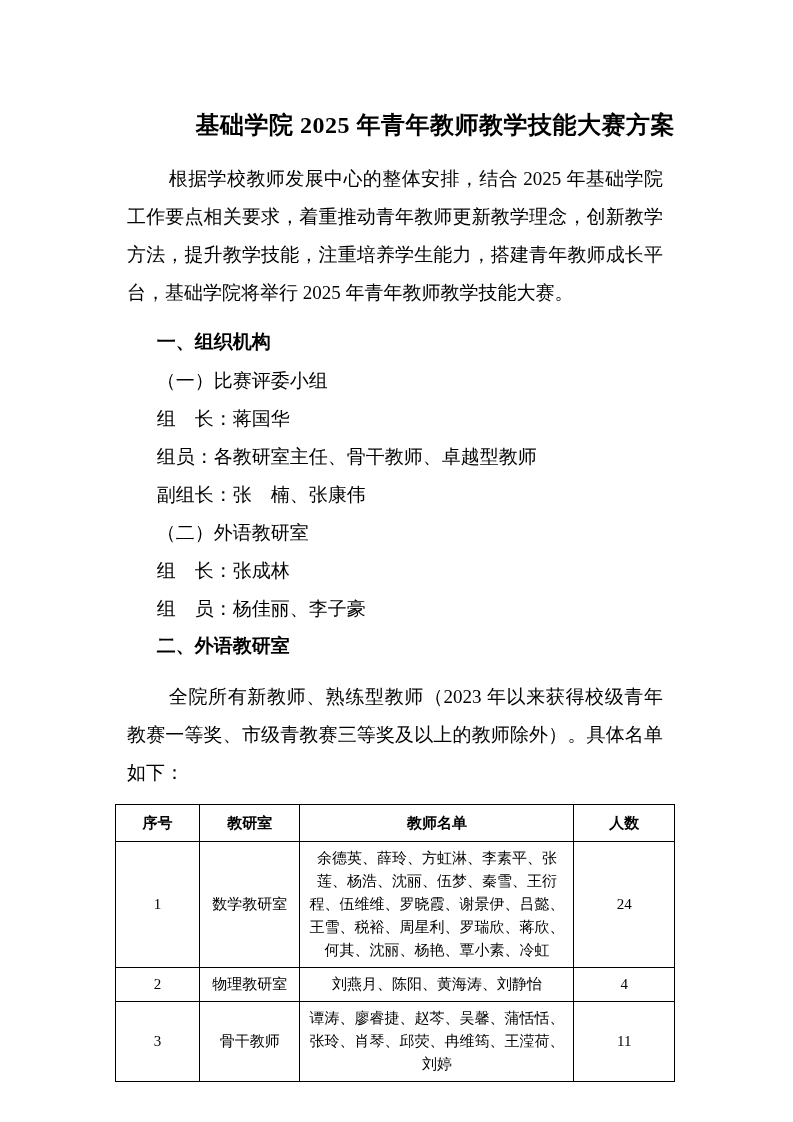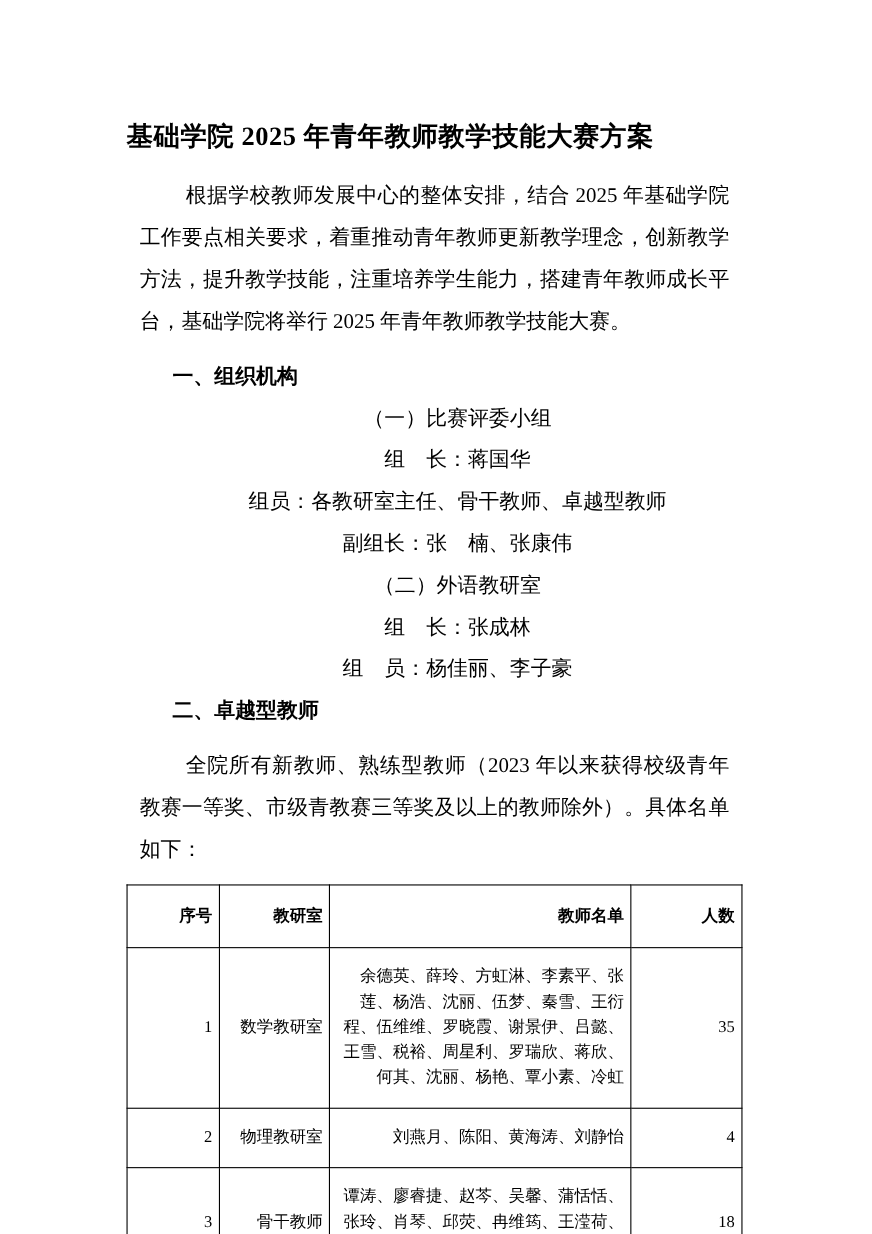--- a/index.html
+++ b/index.html
@@ -16,21 +16,21 @@
     color: #000000;
     font-family: "Liberation Serif", "DejaVu Serif", serif;
     overflow: hidden;
     box-sizing: border-box;
     padding: 108px 118px 0 115px;
   }
   .doc-title {
     margin: 0 0 18px 0;
     font-size: 24px;
     font-weight: 700;
-    text-align: left;
+    text-align: right;
     line-height: 34px;
     letter-spacing: 0.5px;
     font-family: "Liberation Serif", "DejaVu Serif", serif;
   }
   .body-para {
     margin: 12px;
     font-size: 19px;
     line-height: 38px;
     text-align: justify;
     text-indent: 2.2em;
@@ -41,35 +41,35 @@
     font-weight: 700;
     line-height: 38px;
     text-indent: 2.2em;
     font-family: Liberation Mono, monospace;
   }
   .org-line {
     margin: 0;
     font-size: 19px;
     line-height: 38px;
     text-indent: 2.2em;
-    text-align: center;
+    text-align: left;
   }
   .roster-table {
     width: 100%;
     margin-top: 10px;
     border-collapse: collapse;
     table-layout: fixed;
     font-size: 15px;
   }
   .roster-table th,
   .roster-table td {
     border: 1px solid #000000;
-    text-align: right;
+    text-align: center;
     vertical-align: middle;
-    padding: 15px 6px;
+    padding: 5px 6px;
     line-height: 23px;
     word-break: break-all;
   }
   .roster-table th {
     font-weight: 700;
     height: 26px;
     font-size: 15px;
   }
   .col-no    { width: 15%; }
   .col-office{ width: 18%; }
@@ -88,21 +88,21 @@
   <p class="sec-heading">一、组织机构</p>
 
   <p class="org-line">（一）比赛评委小组</p>
   <p class="org-line">组　长：蒋国华</p>
   <p class="org-line">组员：各教研室主任、骨干教师、卓越型教师</p>
   <p class="org-line">副组长：张　楠、张康伟</p>
   <p class="org-line">（二）外语教研室</p>
   <p class="org-line">组　长：张成林</p>
   <p class="org-line">组　员：杨佳丽、李子豪</p>
 
-  <p class="sec-heading">二、卓越型教师</p>
+  <p class="sec-heading">二、外语教研室</p>
 
   <p class="body-para">全院所有新教师、熟练型教师（2023 年以来获得校级青年教赛一等奖、市级青教赛三等奖及以上的教师除外）。具体名单如下：</p>
 
   <table class="roster-table">
     <colgroup>
       <col class="col-no">
       <col class="col-office">
       <col class="col-names">
       <col class="col-count">
     </colgroup>
@@ -112,30 +112,30 @@
         <th>教研室</th>
         <th>教师名单</th>
         <th>人数</th>
       </tr>
     </thead>
     <tbody>
       <tr>
         <td>1</td>
         <td>数学教研室</td>
         <td>余德英、薛玲、方虹淋、李素平、张莲、杨浩、沈丽、伍梦、秦雪、王衍程、伍维维、罗晓霞、谢景伊、吕懿、王雪、税裕、周星利、罗瑞欣、蒋欣、何其、沈丽、杨艳、覃小素、冷虹</td>
-        <td>35</td>
+        <td>24</td>
       </tr>
       <tr>
         <td>2</td>
         <td>物理教研室</td>
         <td>刘燕月、陈阳、黄海涛、刘静怡</td>
         <td>4</td>
       </tr>
       <tr>
         <td>3</td>
         <td>骨干教师</td>
         <td>谭涛、廖睿捷、赵芩、吴馨、蒲恬恬、张玲、肖琴、邱荧、冉维筠、王滢荷、刘婷</td>
-        <td>18</td>
+        <td>11</td>
       </tr>
     </tbody>
   </table>
 
 </div>
 
 </body></html>

